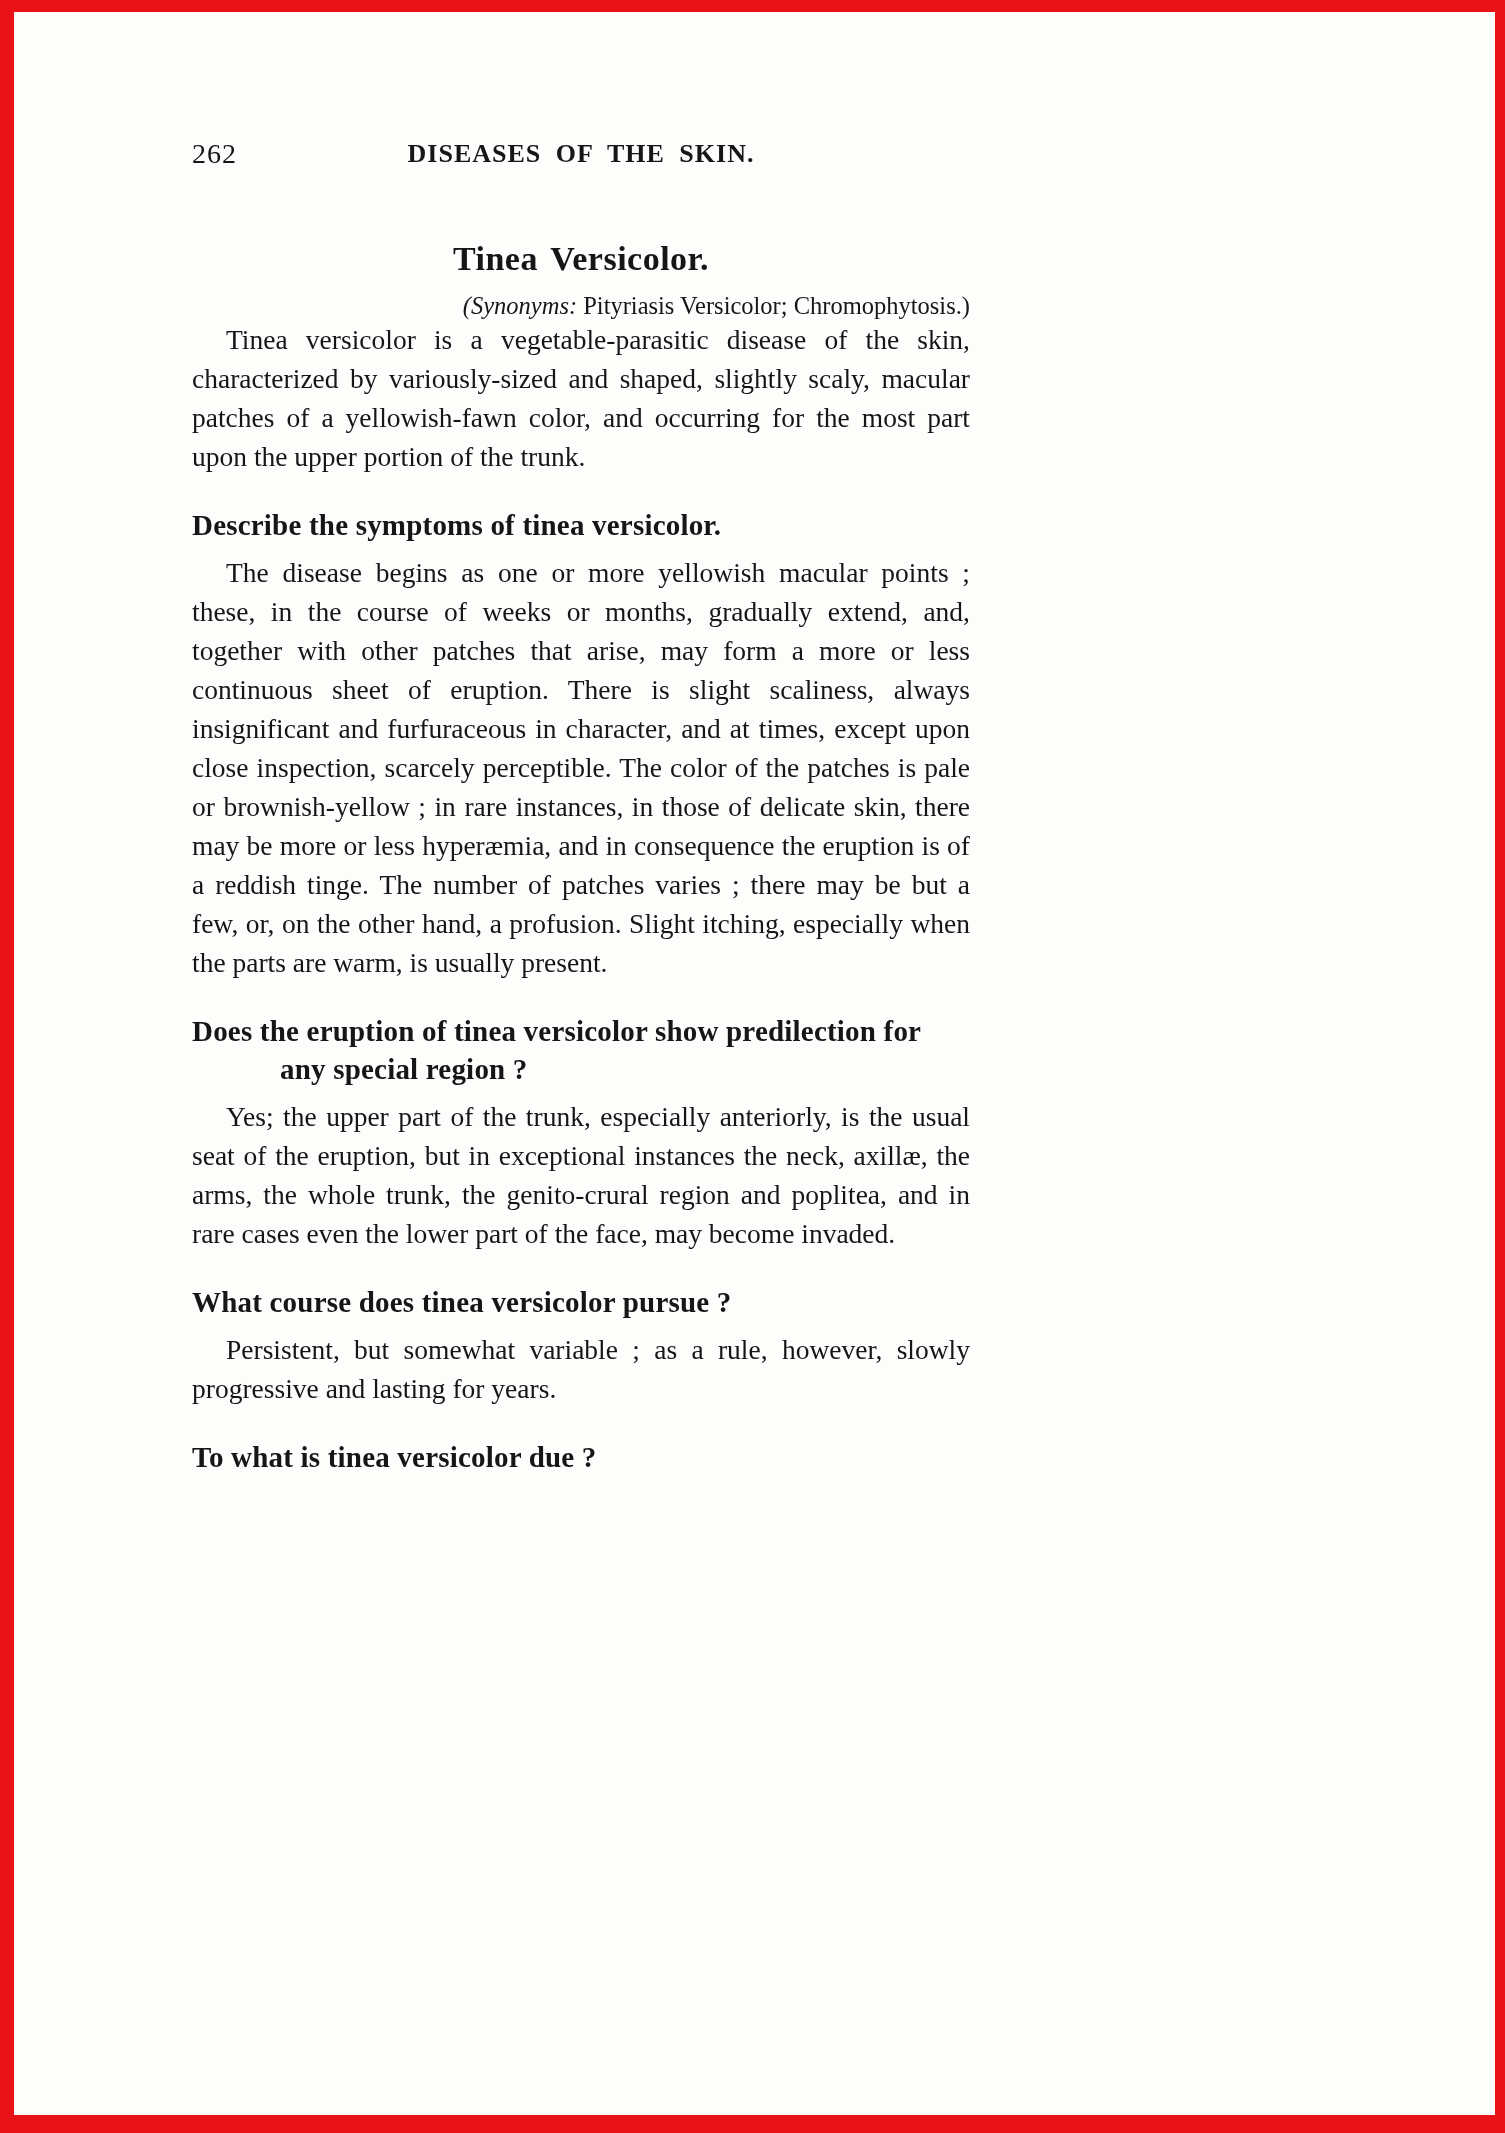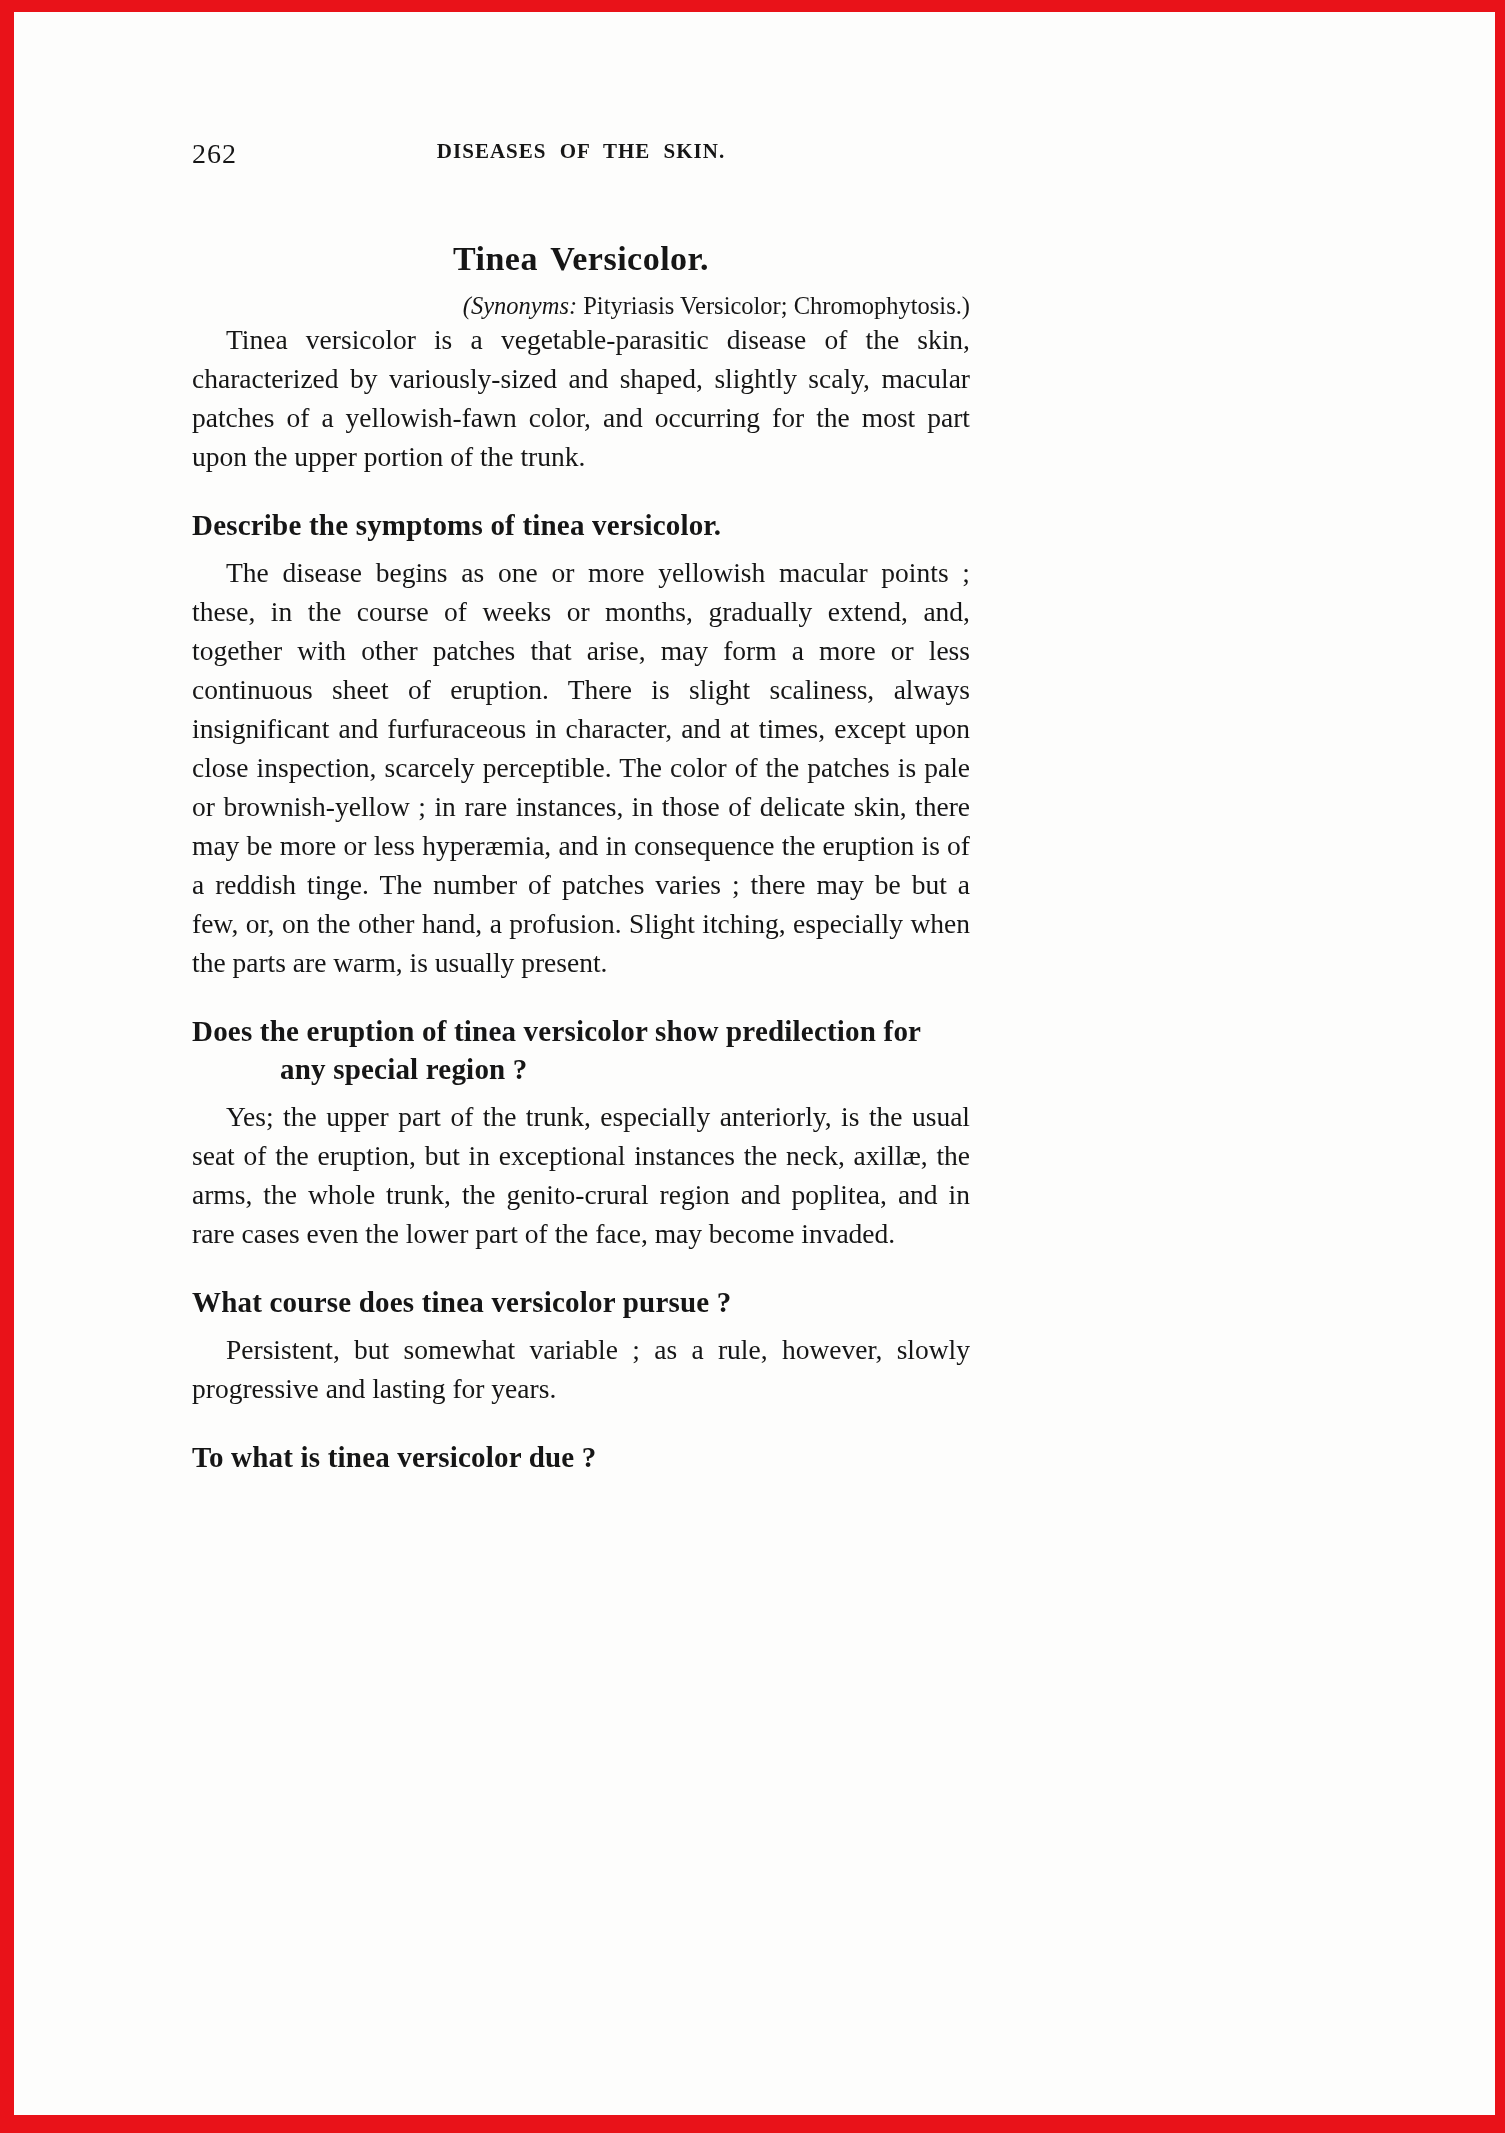--- a/index.html
+++ b/index.html
@@ -42,21 +42,21 @@
     left: 0;
     top: 0;
     font-size: 28px;
     letter-spacing: 1px;
   }
   .running-title {
     position: absolute;
     left: 50%;
     top: 1px;
     transform: translateX(-50%);
-    font-size: 21px;
+    font-size: 26px;
     font-weight: bold;
     letter-spacing: 1px;
     word-spacing: 7px;
     white-space: nowrap;
     text-align: right;
   }
 
   .body-text {
     margin: 0;
     font-size: 27.5px;

